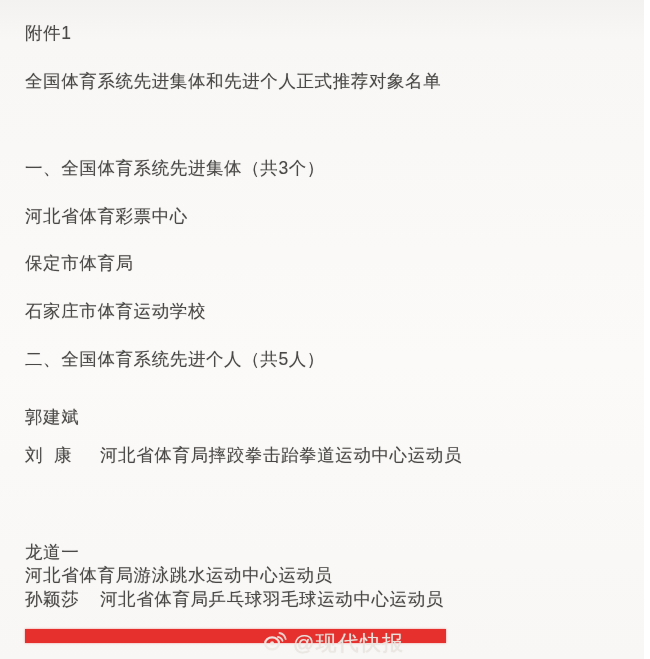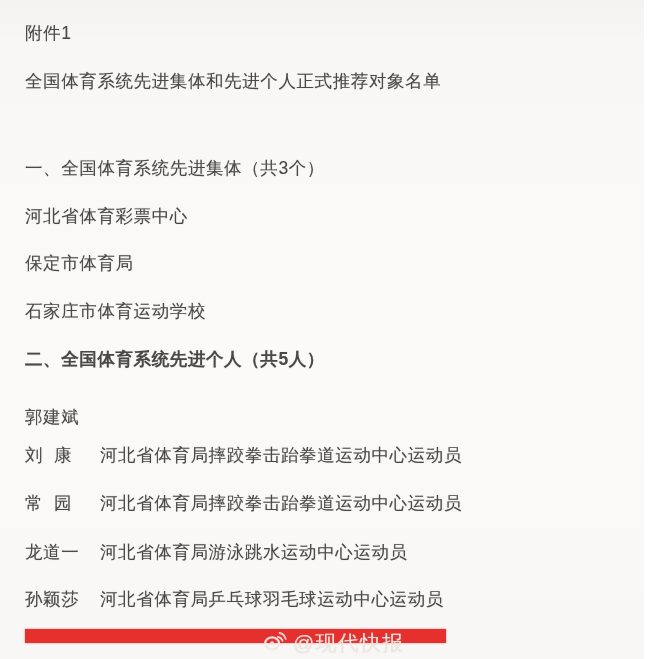--- a/index.html
+++ b/index.html
@@ -67,34 +67,30 @@
   <div class="vignette"></div>
 
   <div class="doc-line" style="top:22px;">附件1</div>
   <div class="doc-line" style="top:70px;">全国体育系统先进集体和先进个人正式推荐对象名单</div>
 
   <div class="doc-line" style="top:157px;">一、全国体育系统先进集体（共3个）</div>
   <div class="doc-line" style="top:252px;">保定市体育局</div>
   <div class="doc-line" style="top:205px;">河北省体育彩票中心</div>
   <div class="doc-line" style="top:300px;">石家庄市体育运动学校</div>
 
-  <div class="doc-line" style="top:348px;font-weight:bold;">二、全国体育系统先进个人（共5人）</div>
+  <div class="doc-line" style="top:348px;">二、全国体育系统先进个人（共5人）</div>
 
   <div class="doc-line person-row" style="top:406px;">
     <span class="person-name">郭建斌</span>
   </div>
   <div class="doc-line person-row" style="top:444px;align-items:flex-end;">
     <span class="person-name">刘  康</span>
     <span class="person-title">河北省体育局摔跤拳击跆拳道运动中心运动员</span>
   </div>
-  <div class="doc-line person-row" style="top:492px;">
-    <span class="person-name">常  园</span>
-    <span class="person-title">河北省体育局摔跤拳击跆拳道运动中心运动员</span>
-  </div>
-  <div class="doc-line person-row" style="top:541px;">
+  <div class="doc-line person-row" style="top:541px;flex-direction:column;">
     <span class="person-name">龙道一</span>
     <span class="person-title">河北省体育局游泳跳水运动中心运动员</span>
   </div>
   <div class="doc-line person-row" style="top:588px;">
     <span class="person-name">孙颖莎</span>
     <span class="person-title">河北省体育局乒乓球羽毛球运动中心运动员</span>
   </div>
 
   <div class="highlight-bar"></div>
 

